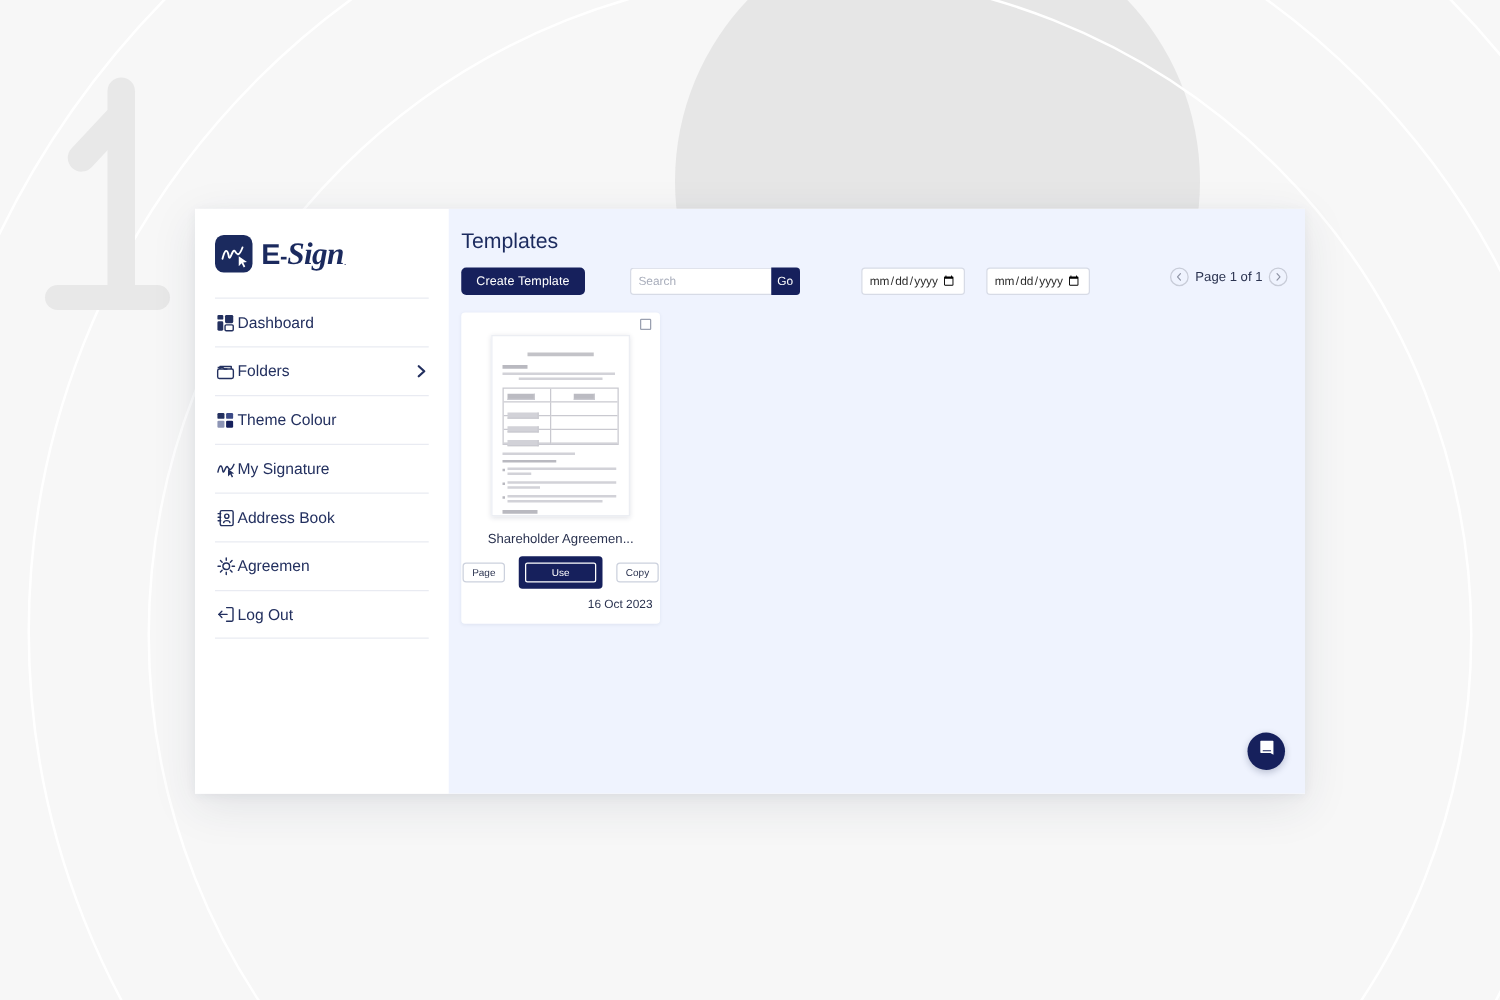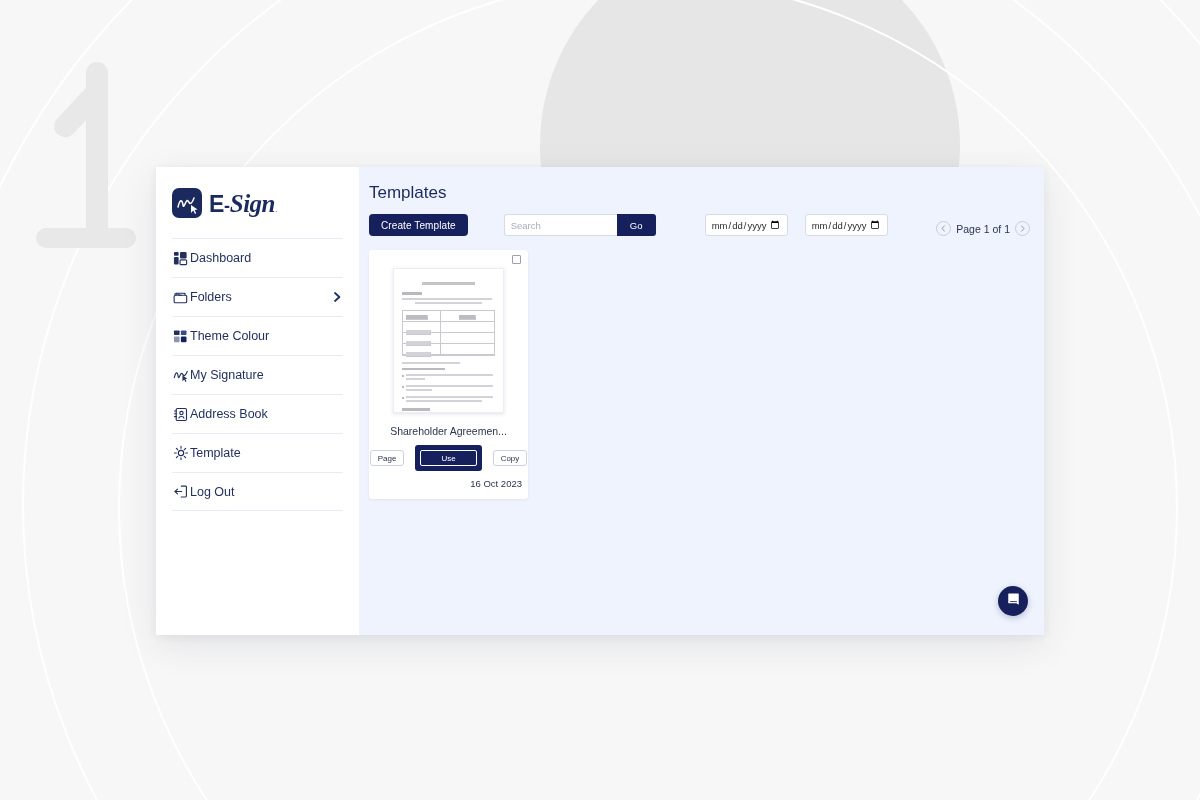--- a/index.html
+++ b/index.html
@@ -135,21 +135,21 @@
     padding: 12px 14px 14px 10px;
     position: relative;
   }
   .page-title {
     color: #1b2a5e;
     font-size: 17px;
     font-weight: 400;
     padding: 4px 0 0 0;
   }
   .toolbar {
-    display: flex; align-items: flex-end;
+    display: flex; align-items: flex-start;
     margin-top: 11px;
     gap: 0;
   }
   .btn-create {
     background: #16205c;
     color: #ffffff;
     font-size: 10px;
     border: none;
     border-radius: 4px;
     padding: 0 12px;
@@ -173,21 +173,21 @@
     color: #333;
     background: #fff;
     outline: none;
   }
   .search-input::placeholder { color: #a8adbb; }
   .btn-go {
     background: #16205c;
     color: #fff;
     border: none;
     font-size: 9.5px;
-    width: 39px;
+    width: 23px;
     border-radius: 0 3px 3px 0;
     cursor: pointer;
   }
   .date-input {
     height: 22px;
     width: 83px;
     border: 1px solid #d7dbe6;
     border-radius: 3px;
     background: #fff;
     font-size: 9.5px;
@@ -429,21 +429,21 @@
           <span class="nav-icon">
             <svg width="16" height="16" viewBox="0 0 18 18">
               <g fill="none" stroke="#23305f" stroke-width="1.3" stroke-linecap="round">
                 <circle cx="9" cy="9" r="3"></circle>
                 <path d="M9 1.6 v2.1 M9 14.3 v2.1 M1.6 9 h2.1 M14.3 9 h2.1
                          M3.8 3.8 l1.5 1.5 M12.7 12.7 l1.5 1.5
                          M14.2 3.8 l-1.5 1.5 M5.3 12.7 l-1.5 1.5"></path>
               </g>
             </svg>
           </span>
-          <span class="nav-label">Template</span>
+          <span class="nav-label">Agreemen</span>
         </div>
 
         <div class="nav-item">
           <span class="nav-icon">
             <svg width="15" height="15" viewBox="0 0 16 16">
               <path d="M8.8 2.2 H13.4 a0.9 0.9 0 0 1 0.9 0.9 V12.9 a0.9 0.9 0 0 1 -0.9 0.9 H8.8" fill="none" stroke="#23305f" stroke-width="1.2" stroke-linecap="round"></path>
               <path d="M9.2 8 H2.2" stroke="#23305f" stroke-width="1.2" stroke-linecap="round"></path>
               <path d="M4.8 5.4 L2.2 8 L4.8 10.6" fill="none" stroke="#23305f" stroke-width="1.2" stroke-linecap="round" stroke-linejoin="round"></path>
             </svg>
           </span>

